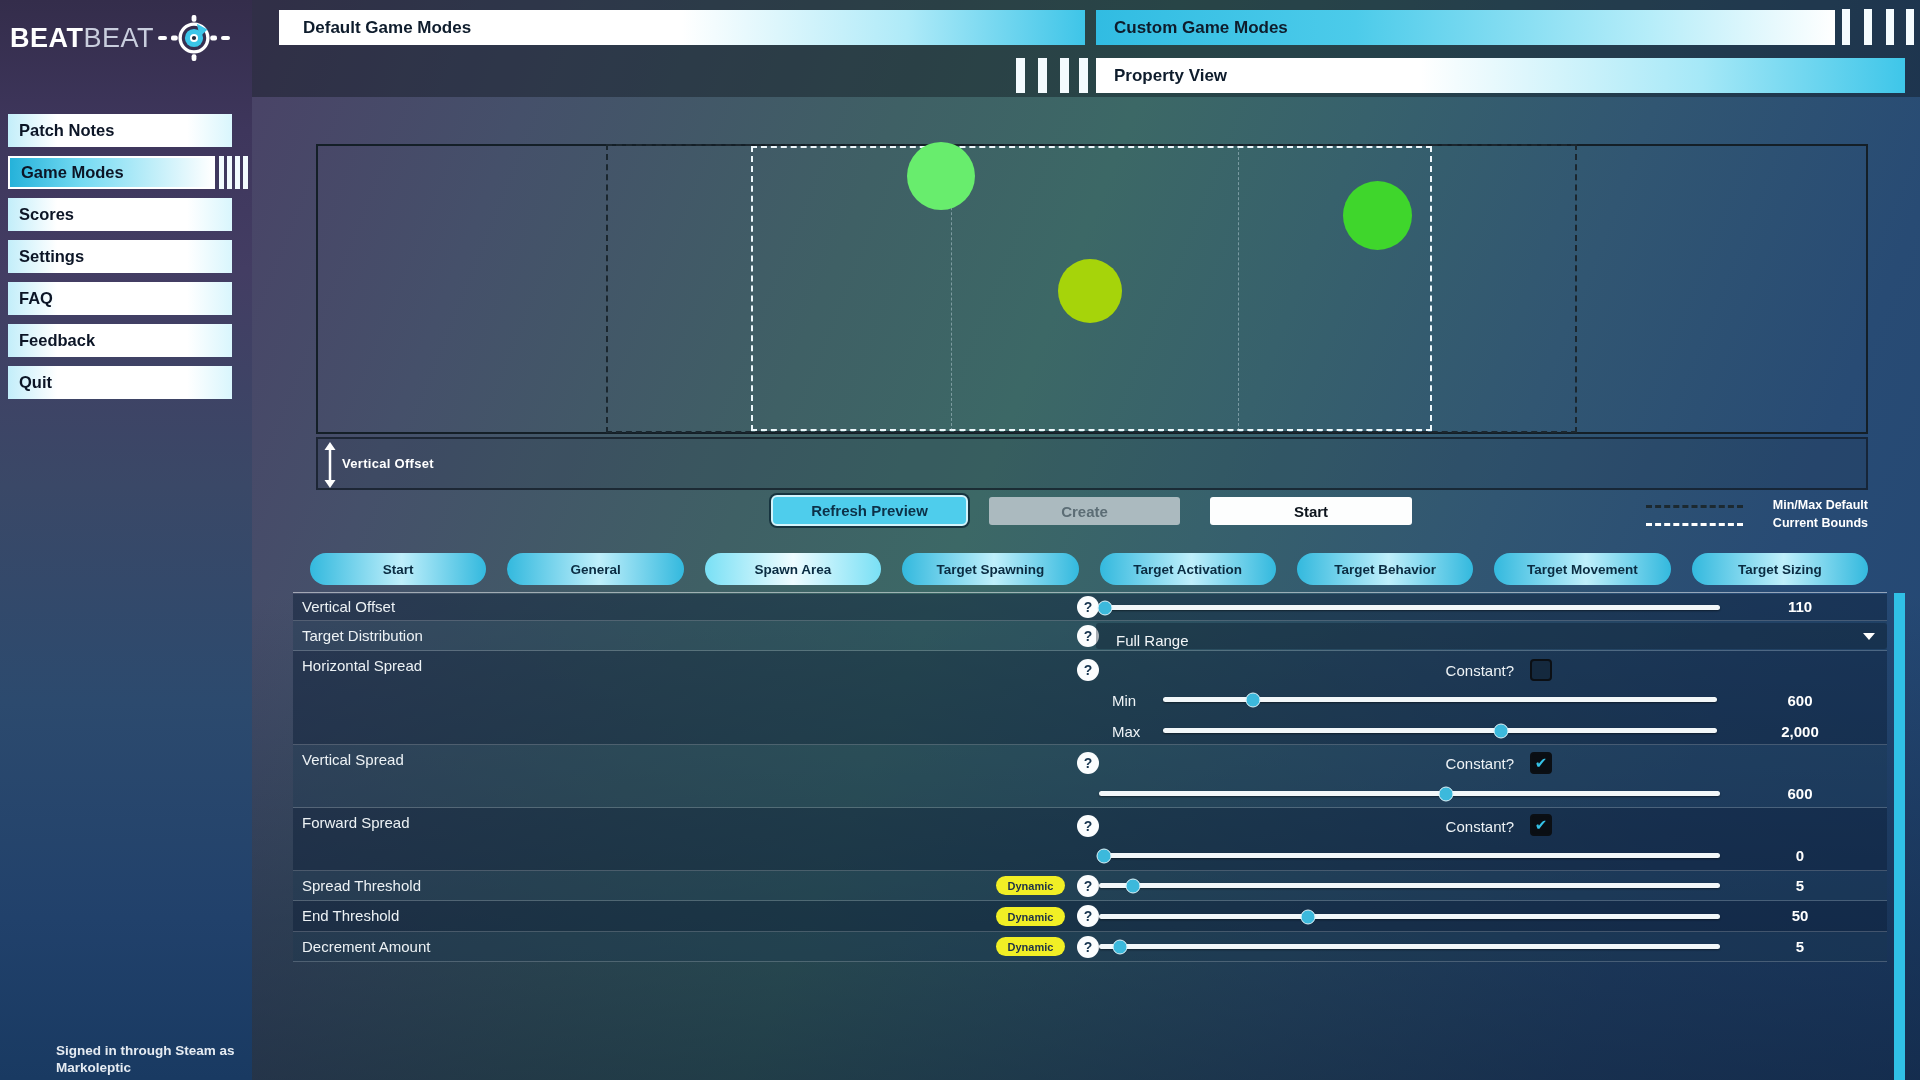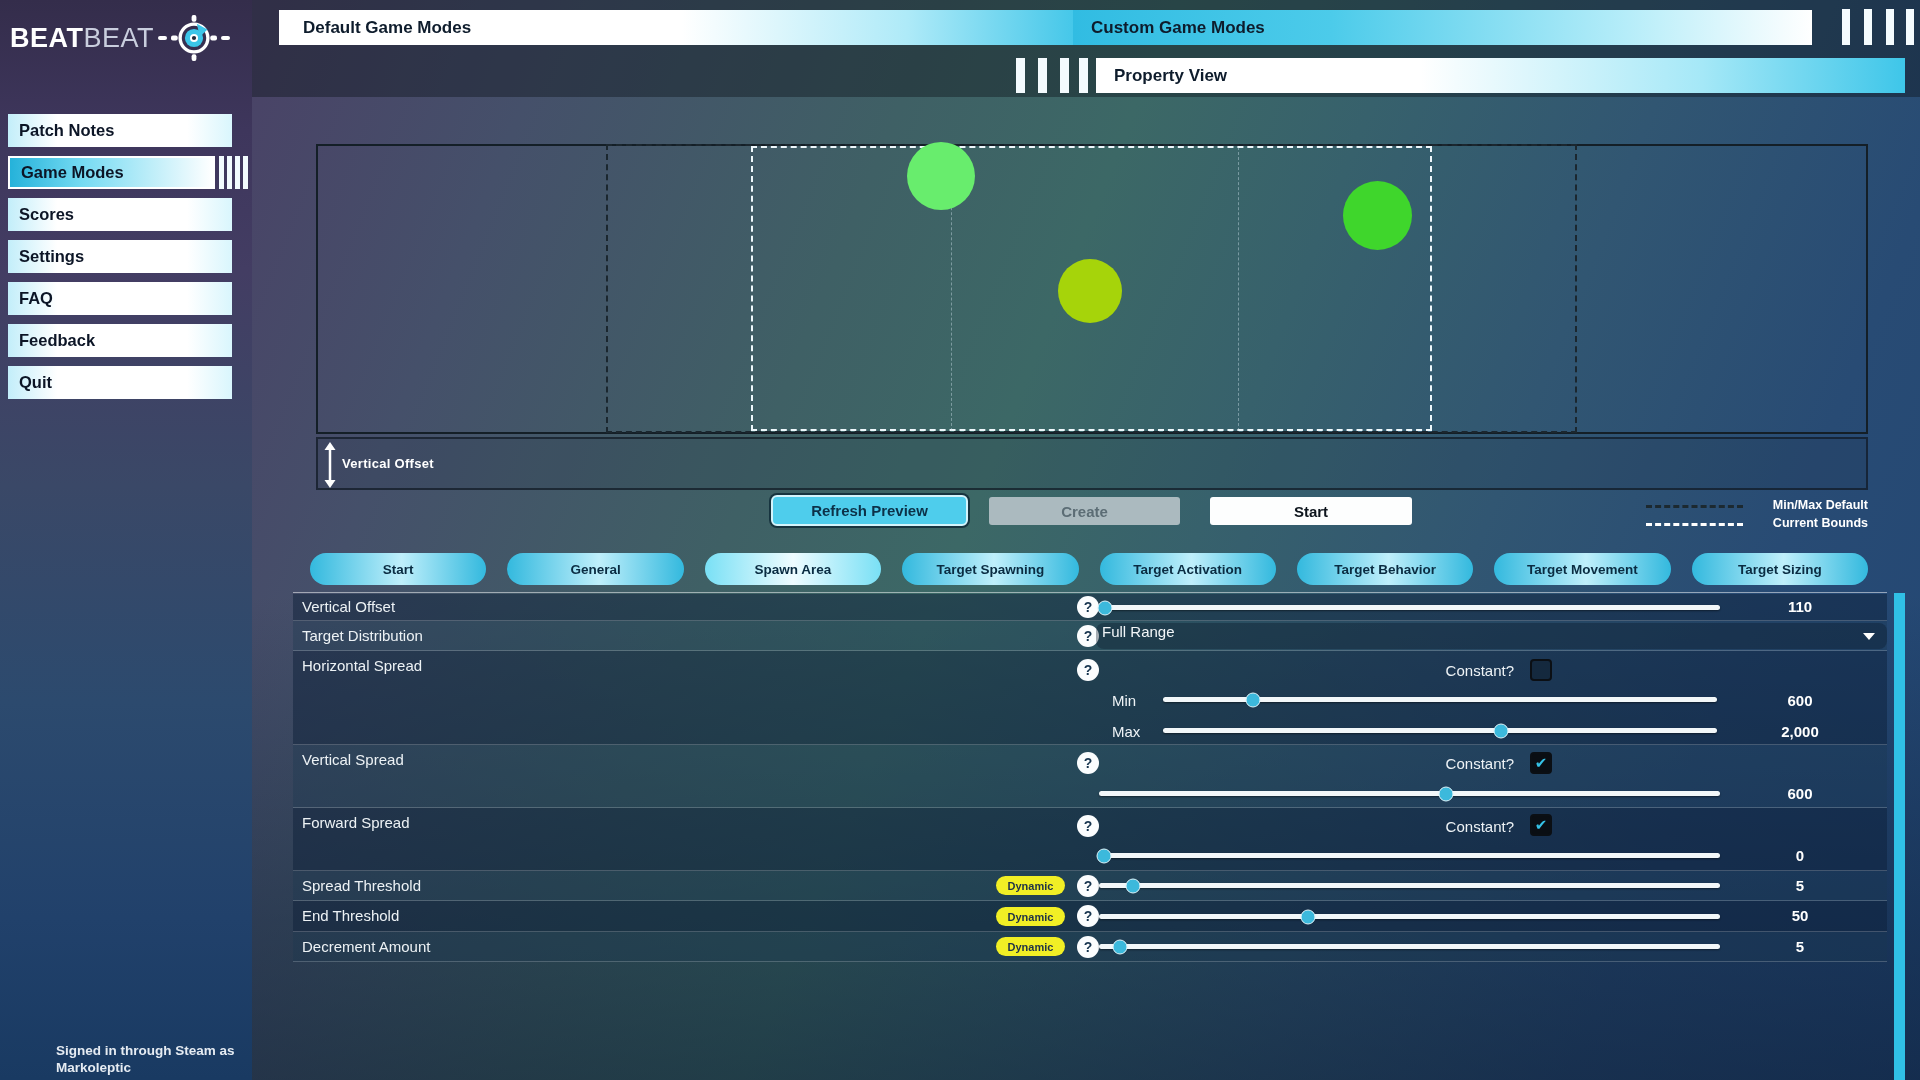--- a/index.html
+++ b/index.html
@@ -27,21 +27,21 @@
   .menu-row.active .mi-box{ width:207px; border:2px solid #ffffff;
     background:linear-gradient(90deg,#25b2da 0%,#74daf2 35%,#ffffff 100%); }
   .mi-bars{ display:flex; gap:3px; margin-left:4px; }
   .mi-bars i{ display:block; width:5px; height:33px; background:#f2fbfe; }
   .signed{ position:absolute; left:8px; top:1042px; font-size:13.5px; font-weight:700; color:#e5ebf2; line-height:17px;margin-left:48px; }
 
   
   .tab{ position:absolute; height:35px; display:flex; align-items:center; padding-left:18px;
     font-size:17px; font-weight:700; color:#0e1c2c; }
   .tab.dgm{ left:279px; top:10px; width:806px; background:linear-gradient(90deg,#ffffff 0%,#ffffff 50%,#aeeaf8 78%,#3ec5e8 100%);padding-left:24px; }
-  .tab.cgm{ left:1073px; top:10px; width:739px; background:linear-gradient(90deg,#31bce2 0%,#4ccbea 35%,#b6edf9 75%,#ffffff 100%); }
+  .tab.cgm{ left:1096px; top:10px; width:739px; background:linear-gradient(90deg,#31bce2 0%,#4ccbea 35%,#b6edf9 75%,#ffffff 100%); }
   .tab.cv { left:279px; top:58px; width:734px; background:linear-gradient(90deg,#3ac3e7 0%,#7edcf2 28%,#e8f9fd 60%,#ffffff 100%); }
   .tab.pv { left:1096px; top:58px; width:809px; background:linear-gradient(90deg,#ffffff 0%,#ffffff 40%,#a5e8f7 75%,#3ec6e9 100%); }
   .tab-bars i{ position:absolute; display:block; background:#f4fbfe; }
   .tab-bars.r1 i{ top:9px; height:36px; width:8px; }
   .tab-bars.r2 i{ top:58px; height:35px; width:9px; }
 
   
   .pbox{ position:absolute; left:316px; top:144px; width:1552px; height:290px; border:2px solid #141f27; }
   .dash-dark-box{ position:absolute; left:606px; top:144px; width:971px; height:289px; border:2px dashed #1b272f; }
   .dash-white-box{ position:absolute; left:751px; top:146px; width:681px; height:285px; border:2px dashed #eef8fc; }
@@ -88,21 +88,21 @@
   .slider.short{ left:870px; width:554px; }
   .knob{ position:absolute; top:50%; transform:translate(-50%,-50%); width:15px; height:15px; border-radius:50%;
     background:#3cb9dc; border:1.5px solid #def3f9; }
   .val{ position:absolute; left:1447px; width:120px; text-align:center; font-size:15px; font-weight:700; color:#ffffff; }
   .constant{ position:absolute; left:1061px; width:160px; text-align:right; font-size:15px; color:#eef3f6; }
   .cb{ position:absolute; left:1237px; width:22px; height:22px; border:2.5px solid #0b0f14; border-radius:4px;
     background:rgba(10,16,24,.35); color:#35c2e6; font-size:15px; font-weight:700;
     display:flex; align-items:center; justify-content:center; }
   .cb.checked{ background:#0a0e13; }
   .select{ position:absolute; left:803px; top:2px; width:791px; height:26px; background:rgba(8,22,40,.35);
-    border-radius:8px; display:flex; align-items:flex-start; padding-left:6px; font-size:15px; color:#f2f6f8; }
+    border-radius:3px; display:flex; align-items:flex-end; padding-left:20px; font-size:15px; color:#f2f6f8; }
   .chev{ position:absolute; right:12px; top:10px; width:0; height:0;
     border-left:6px solid transparent; border-right:6px solid transparent; border-top:7px solid #ffffff; }
   .scrollbar{ position:absolute; left:1894px; top:593px; width:11px; height:487px; background:#30c0e6; }
 </style>
 </head>
 <body>
 
 <div class="stage">
   <div class="header"></div>
 

